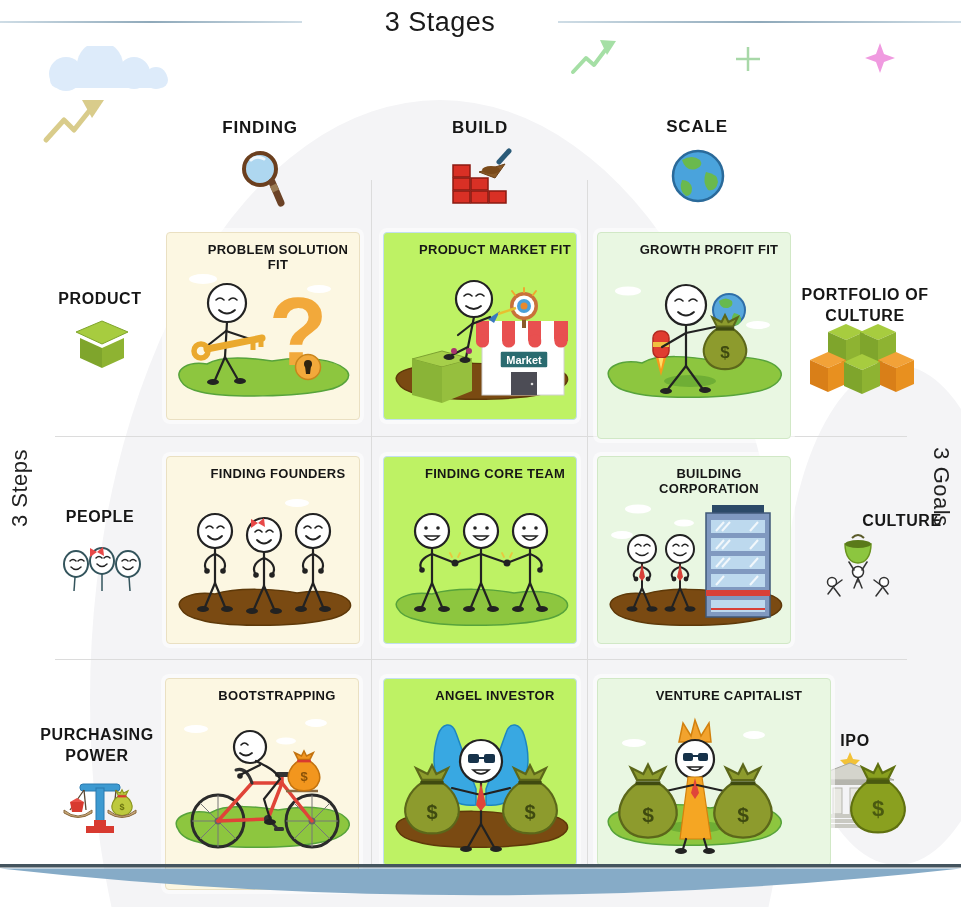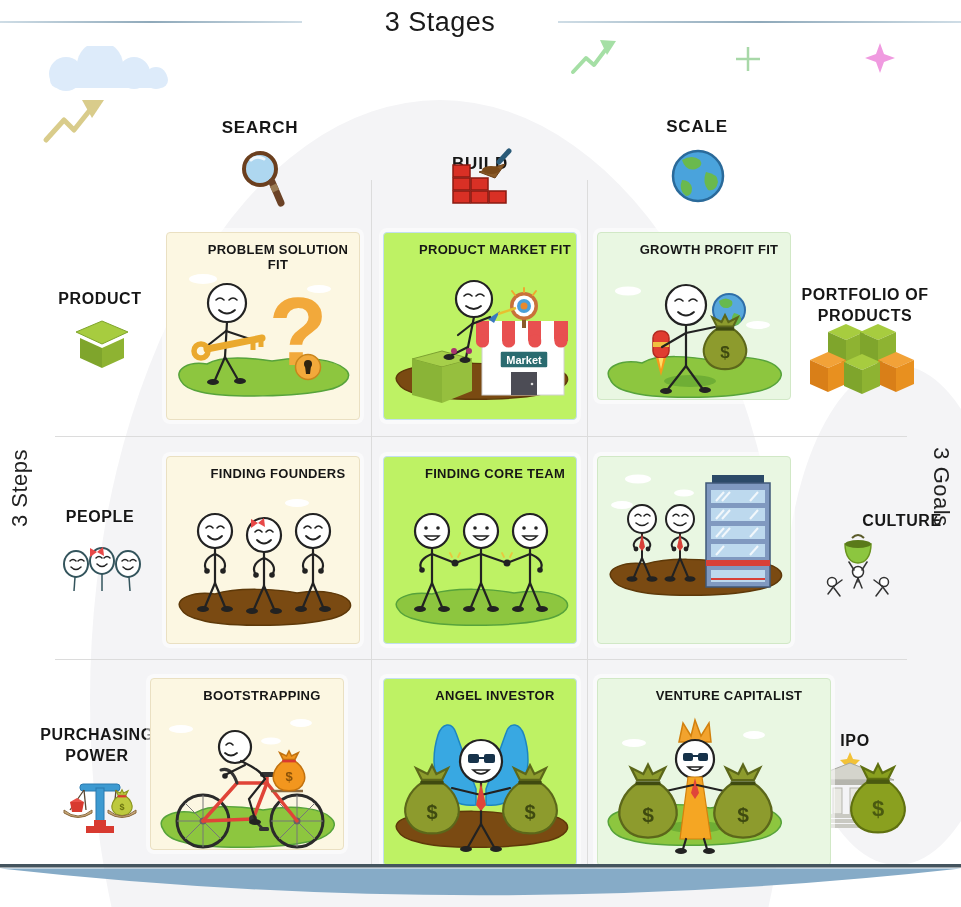--- a/index.html
+++ b/index.html
@@ -54,28 +54,28 @@
   </svg>
   <svg class="abs" style="left:864px;top:42px;z-index:1;" width="32" height="32">
     <path d="M16,1 L20,12 L31,16 L20,20 L16,31 L12,20 L1,16 L12,12 Z" fill="#f09ae0"></path>
   </svg>
 
   <div class="abs gridline" style="left:371px;top:180px;width:1px;height:686px;z-index:1;"></div>
   <div class="abs gridline" style="left:587px;top:180px;width:1px;height:686px;z-index:1;"></div>
   <div class="abs gridline" style="left:55px;top:436px;width:852px;height:1px;z-index:1;"></div>
   <div class="abs gridline" style="left:55px;top:659px;width:852px;height:1px;z-index:1;"></div>
 
-  <div class="abs col-head" style="left:185px;top:118px;width:150px;z-index:2;">SEARCH</div>
+  <div class="abs col-head" style="left:185px;top:118px;width:150px;z-index:2;">FINDING</div>
   <svg class="abs" style="left:233px;top:146px;z-index:2;" width="56" height="64">
     <circle cx="27" cy="23" r="16" fill="#aed7f0" stroke="#6b3f1e" stroke-width="4"></circle>
     <path d="M18,14 q6,-5 13,-1" fill="none" stroke="#ffffff" stroke-width="3" stroke-linecap="round" opacity=".8"></path>
     <line x1="39" y1="36" x2="48" y2="57" stroke="#6b4226" stroke-width="7" stroke-linecap="round"></line>
     <line x1="40" y1="39" x2="43" y2="45" stroke="#9a7a52" stroke-width="7"></line>
   </svg>
-  <div class="abs col-head" style="left:405px;top:118px;width:150px;z-index:2;margin-top:36px;">BUILD</div>
+  <div class="abs col-head" style="left:405px;top:118px;width:150px;z-index:2;">BUILD</div>
   <svg class="abs" style="left:449px;top:146px;z-index:2;" width="64" height="60">
     <g stroke="#8a1a12" stroke-width="1.5" fill="#d93025">
       <rect x="4" y="45" width="17" height="12"></rect>
         <rect x="22" y="45" width="17" height="12"></rect>
         <rect x="40" y="45" width="17" height="12"></rect>
       <rect x="4" y="32" width="17" height="12"></rect>
         <rect x="22" y="32" width="17" height="12"></rect>
       <rect x="4" y="19" width="17" height="12"></rect>
     </g>
     <polygon points="30,26 56,18 46,32" fill="#8a5a28" stroke="#6a4018" stroke-width="1"></polygon>
@@ -139,21 +139,21 @@
     <path d="M6,40 q14,12 28,0 l0,3 q-14,9 -28,0 Z" fill="#c9a877" stroke="#8a6a40" stroke-width="1"></path>
     <g transform="translate(64,34) scale(0.55)">
       <path d="M-7,-14 C-16,-8 -20,2 -18,9 C-15,18 -8,21 0,21 C8,21 15,18 18,9 C20,2 16,-8 7,-14 Z" fill="#bdc93e" stroke="#8a941f" stroke-width="2"></path>
       <path d="M-7,-16 L-11,-24 L-3,-20 L0,-26 L3,-20 L11,-24 L7,-16 Z" fill="#bdc93e" stroke="#8a941f" stroke-width="2"></path>
       <line x1="-8" y1="-14" x2="8" y2="-14" stroke="#d83a30" stroke-width="4"></line>
     </g>
     <text x="64" y="40" font-size="9" font-weight="bold" fill="#6a7210" text-anchor="middle">$</text>
     <path d="M50,40 q14,12 28,0 l0,3 q-14,9 -28,0 Z" fill="#c9a877" stroke="#8a6a40" stroke-width="1"></path>
   </svg>
 
-  <div class="abs row-label" style="left:795px;top:284px;width:140px;z-index:2;">PORTFOLIO OF PRODUCTS</div>
+  <div class="abs row-label" style="left:795px;top:284px;width:140px;z-index:2;">PORTFOLIO OF CULTURE</div>
   <svg class="abs" style="left:808px;top:322px;z-index:2;" width="110" height="72">
     <g>
       <g transform="translate(20,0)">
         <polygon points="0,10 18,2 36,10 18,18" fill="#a7cc3f"></polygon>
           <polygon points="0,10 18,18 18,42 0,34" fill="#7fa52c"></polygon>
           <polygon points="18,18 36,10 36,34 18,42" fill="#8eb332"></polygon>
       </g>
       <g transform="translate(52,0)">
         <polygon points="0,10 18,2 36,10 18,18" fill="#a7cc3f"></polygon>
           <polygon points="0,10 18,18 18,42 0,34" fill="#7fa52c"></polygon>
@@ -305,21 +305,21 @@
         <path d="M84,84 L68,92"></path>
           <path d="M84,84 L82,95"></path>
       </g>
       <circle cx="70" cy="88" r="3" fill="#a8336e"></circle>
         <circle cx="85" cy="88" r="3" fill="#a8336e"></circle>
       <ellipse cx="65" cy="94" rx="5.5" ry="3" fill="#222"></ellipse>
         <ellipse cx="81" cy="97" rx="5.5" ry="3" fill="#222"></ellipse>
     </svg>
   </div>
 
-  <div class="abs cell green" style="left:597px;top:232px;width:194px;height:168px;z-index:2;">
+  <div class="abs cell green" style="left:597px;top:232px;width:194px;height:207px;z-index:2;">
     <div class="cell-title">GROWTH PROFIT FIT</div>
     <svg width="194" height="156" viewBox="0 0 194 156">
       <ellipse cx="30" cy="28" rx="13" ry="4.5" fill="#fff"></ellipse>
         <ellipse cx="160" cy="62" rx="12" ry="4" fill="#fff"></ellipse>
       <path d="M12,116 C4,104 24,96 44,100 C60,90 95,94 112,97 C145,91 172,96 180,105 C190,114 176,126 156,129 C124,136 54,136 32,129 C18,126 14,121 12,116 Z" fill="#8dc63f" stroke="#57a33b" stroke-width="1.5"></path>
       <ellipse cx="92" cy="118" rx="26" ry="6" fill="#6fae35"></ellipse>
 
       <rect x="55" y="68" width="16" height="27" rx="7" fill="#e03c30" stroke="#b02a20" stroke-width="1.5"></rect>
       <rect x="55" y="79" width="16" height="5" fill="#f0c040"></rect>
       <polygon points="58,95 68,95 63,113" fill="#f59a1c"></polygon>
@@ -455,20 +455,21 @@
           <ellipse cx="60" cy="122" rx="6" ry="3"></ellipse>
         <ellipse cx="85" cy="122" rx="6" ry="3"></ellipse>
           <ellipse cx="109" cy="122" rx="6" ry="3"></ellipse>
         <ellipse cx="134" cy="122" rx="6" ry="3"></ellipse>
           <ellipse cx="158" cy="122" rx="6" ry="3"></ellipse>
       </g>
     </svg>
   </div>
 
   <div class="abs cell green" style="left:597px;top:456px;width:194px;height:188px;z-index:2;">
+    <div class="cell-title">BUILDING CORPORATION</div>
     <svg width="194" height="156" viewBox="0 0 194 156">
       <ellipse cx="40" cy="22" rx="13" ry="4.5" fill="#fff"></ellipse>
         <ellipse cx="24" cy="48" rx="11" ry="4" fill="#fff"></ellipse>
         <ellipse cx="86" cy="36" rx="10" ry="3.5" fill="#fff"></ellipse>
       <path d="M14,122 C6,112 26,104 48,107 C70,100 110,102 130,106 C158,102 176,107 182,114 C188,122 176,130 158,133 C126,140 56,140 34,133 C20,130 16,126 14,122 Z" fill="#7a4a12" stroke="#5e3909" stroke-width="1.5"></path>
 
       <rect x="114" y="18" width="52" height="8" fill="#2c4a68"></rect>
       <rect x="108" y="26" width="64" height="104" fill="#8099c0" stroke="#3f5878" stroke-width="1.5"></rect>
       <g fill="#bdd9ee">
         <rect x="113" y="33" width="54" height="13"></rect>
@@ -521,21 +522,21 @@
           <circle cx="76" cy="92" r="2.4"></circle>
           <circle cx="88" cy="92" r="2.4"></circle>
         <ellipse cx="34" cy="122" rx="5.5" ry="2.8"></ellipse>
           <ellipse cx="54" cy="122" rx="5.5" ry="2.8"></ellipse>
         <ellipse cx="72" cy="122" rx="5.5" ry="2.8"></ellipse>
           <ellipse cx="92" cy="122" rx="5.5" ry="2.8"></ellipse>
       </g>
     </svg>
   </div>
 
-  <div class="abs cell cream" style="left:150px;top:678px;width:194px;height:172px;z-index:2;">
+  <div class="abs cell cream" style="left:165px;top:678px;width:194px;height:212px;z-index:2;">
     <div class="cell-title">BOOTSTRAPPING</div>
     <svg width="194" height="156" viewBox="0 0 194 156">
       <ellipse cx="30" cy="20" rx="12" ry="4" fill="#fff"></ellipse>
         <ellipse cx="150" cy="14" rx="11" ry="4" fill="#fff"></ellipse>
         <ellipse cx="120" cy="32" rx="10" ry="3.5" fill="#fff"></ellipse>
       <path d="M12,120 C4,108 24,100 44,104 C60,94 95,98 112,101 C145,95 172,100 180,109 C190,118 176,130 156,133 C124,140 54,140 32,133 C18,130 14,125 12,120 Z" fill="#8dc63f" stroke="#57a33b" stroke-width="1.5"></path>
 
       <g stroke="#2b2b2b" stroke-width="3" fill="none">
         <circle cx="52" cy="112" r="26"></circle>
           <circle cx="146" cy="112" r="26"></circle>

